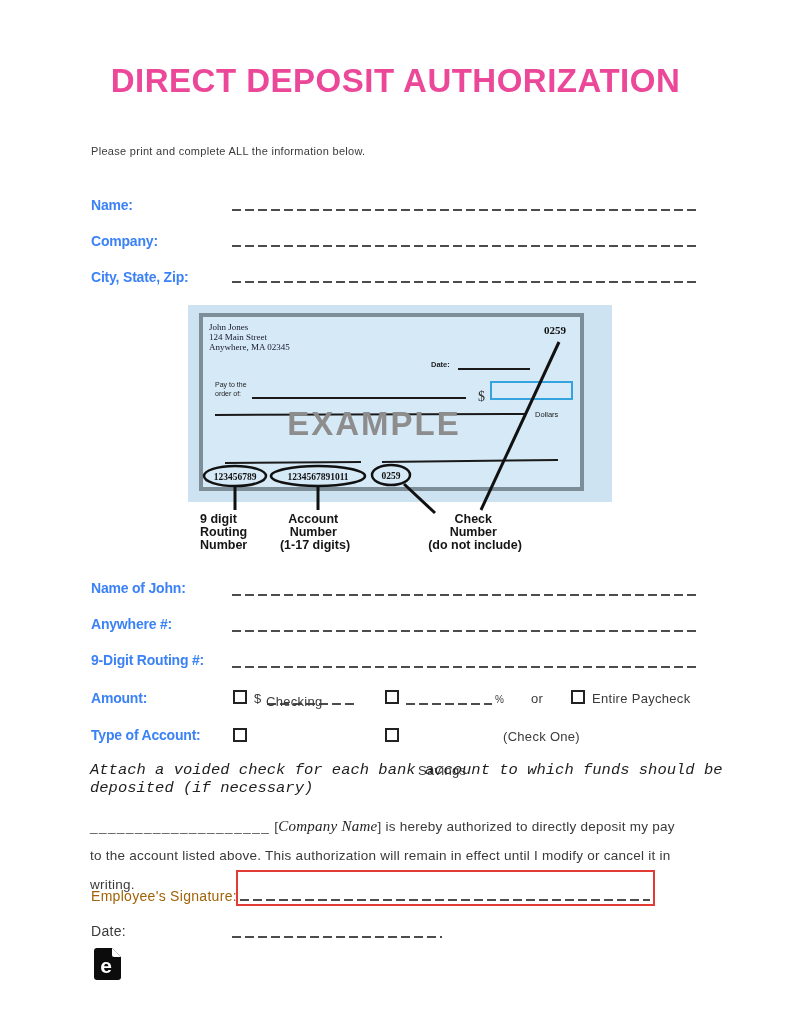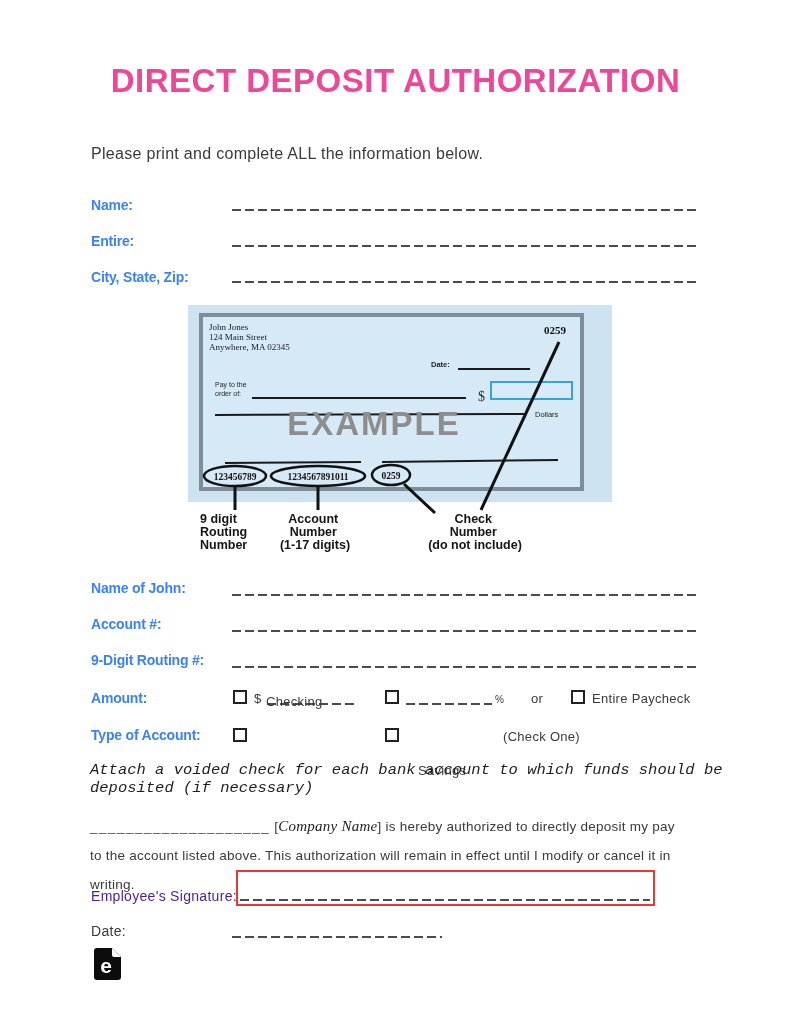--- a/index.html
+++ b/index.html
@@ -4,21 +4,21 @@
 <style>
   html,body{margin:0;padding:0;background:#e9e9e9;}
   .page{
     position:relative;width:791px;height:1024px;margin:0 auto;background:#ffffff;
     font-family:"Liberation Sans","DejaVu Sans",sans-serif;color:#2a2a2a;overflow:hidden;
   }
   .title{
     position:absolute;top:62px;left:0;width:100%;text-align:center;
     font-size:33px;font-weight:800;letter-spacing:.5px;color:#ec4899;
   }
-  .instruction{position:absolute;left:91px;top:145px;font-size:16px;letter-spacing:.3px;color:#3a3a3a;}
+  .instruction{position:absolute;left:91px;top:145px;font-size:11px;letter-spacing:.3px;color:#3a3a3a;}
   .flabel{position:absolute;left:91px;font-size:14px;font-weight:700;letter-spacing:-.2px;color:#3b82f6;}
   .uline{
     position:absolute;height:2px;
     background-image:repeating-linear-gradient(to right,#4c4c4c 0 9px,transparent 9px 13px);
   }
   .cb{position:absolute;width:14px;height:14px;border:2px solid #222;background:#fff;box-sizing:border-box;}
   .inline-txt{position:absolute;font-size:13px;letter-spacing:.3px;color:#3a3a3a;}
   .pct{font-size:10px;}
   .attach-note{
     position:absolute;left:90px;top:761px;width:640px;
@@ -39,21 +39,21 @@
 <body>
 
 <div class="page">
 
   <div class="title">DIRECT DEPOSIT AUTHORIZATION</div>
   <div class="instruction">Please print and complete ALL the information below.</div>
 
   <div class="flabel" style="top:197px">Name:</div>
   <div class="uline" style="left:232px;top:209px;width:466px"></div>
 
-  <div class="flabel" style="top:233px">Entire:</div>
+  <div class="flabel" style="top:233px">Company:</div>
   <div class="uline" style="left:232px;top:245px;width:466px"></div>
 
   <div class="flabel" style="top:269px">City, State, Zip:</div>
   <div class="uline" style="left:232px;top:281px;width:466px"></div>
 
   <div class="check-wrap">
     <svg width="424" height="252" viewBox="0 0 424 252">
       <rect x="0" y="2" width="424" height="197" fill="#cde3f2"></rect>
       <rect x="13" y="12" width="381" height="174" fill="#d6e9f6" stroke="#7d8e99" stroke-width="4"></rect>
 
@@ -109,21 +109,21 @@
         <tspan x="287">Check</tspan>
         <tspan x="287" dy="13">Number</tspan>
         <tspan x="287" dy="13">(do not include)</tspan>
       </text>
     </svg>
   </div>
 
   <div class="flabel" style="top:580px">Name of John:</div>
   <div class="uline" style="left:232px;top:594px;width:466px"></div>
 
-  <div class="flabel" style="top:616px">Account #:</div>
+  <div class="flabel" style="top:616px">Anywhere #:</div>
   <div class="uline" style="left:232px;top:630px;width:466px"></div>
 
   <div class="flabel" style="top:652px">9-Digit Routing #:</div>
   <div class="uline" style="left:232px;top:666px;width:466px"></div>
 
   <div class="flabel" style="top:690px">Amount:</div>
   <div class="cb" style="left:233px;top:690px"></div>
   <div class="inline-txt" style="left:254px;top:691px">$</div>
   <div class="uline" style="left:267px;top:703px;width:90px"></div>
   <div class="cb" style="left:385px;top:690px"></div>
@@ -137,21 +137,21 @@
   <div class="cb" style="left:233px;top:728px"></div>
   <div class="inline-txt" style="left:266px;top:694px">Checking</div>
   <div class="cb" style="left:385px;top:728px"></div>
   <div class="inline-txt" style="left:418px;top:763px">Savings</div>
   <div class="inline-txt" style="left:503px;top:729px">(Check One)</div>
 
   <div class="attach-note">Attach a voided check for each bank account to which funds should be deposited (if necessary)</div>
 
   <p class="auth-par"><span class="blank">____________________</span><span> [</span><span class="company">Company Name</span><span>] </span><span>is hereby authorized to directly deposit my pay to the account listed above. This authorization will remain in effect until I modify or cancel it in writing.</span></p>
 
-  <div class="flabel" style="top:888px;font-weight:400;letter-spacing:.3px;color:#4c1d95">Employee's Signature:</div>
+  <div class="flabel" style="top:888px;font-weight:400;letter-spacing:.3px;color:#a16207">Employee's Signature:</div>
   <div class="sig-box"></div>
   <div class="uline" style="left:240px;top:899px;width:410px"></div>
 
   <div class="flabel" style="top:923px;font-weight:400;letter-spacing:.3px;color:#3a3a3a">Date:</div>
   <div class="uline" style="left:232px;top:936px;width:210px"></div>
 
   <svg style="position:absolute;left:94px;top:948px" width="27" height="32" viewBox="0 0 27 32">
     <path d="M3,0 h15 l9,9 v20 a3,3 0 0 1 -3,3 h-21 a3,3 0 0 1 -3,-3 v-26 a3,3 0 0 1 3,-3 z" fill="#0c0c0c"></path>
     <path d="M18,0 l9,9 h-7 a2,2 0 0 1 -2,-2 z" fill="#ffffff"></path>
     <text x="12" y="25" font-size="21" font-weight="bold" fill="#ffffff" text-anchor="middle" font-family="Liberation Serif, DejaVu Serif, serif">e</text>

